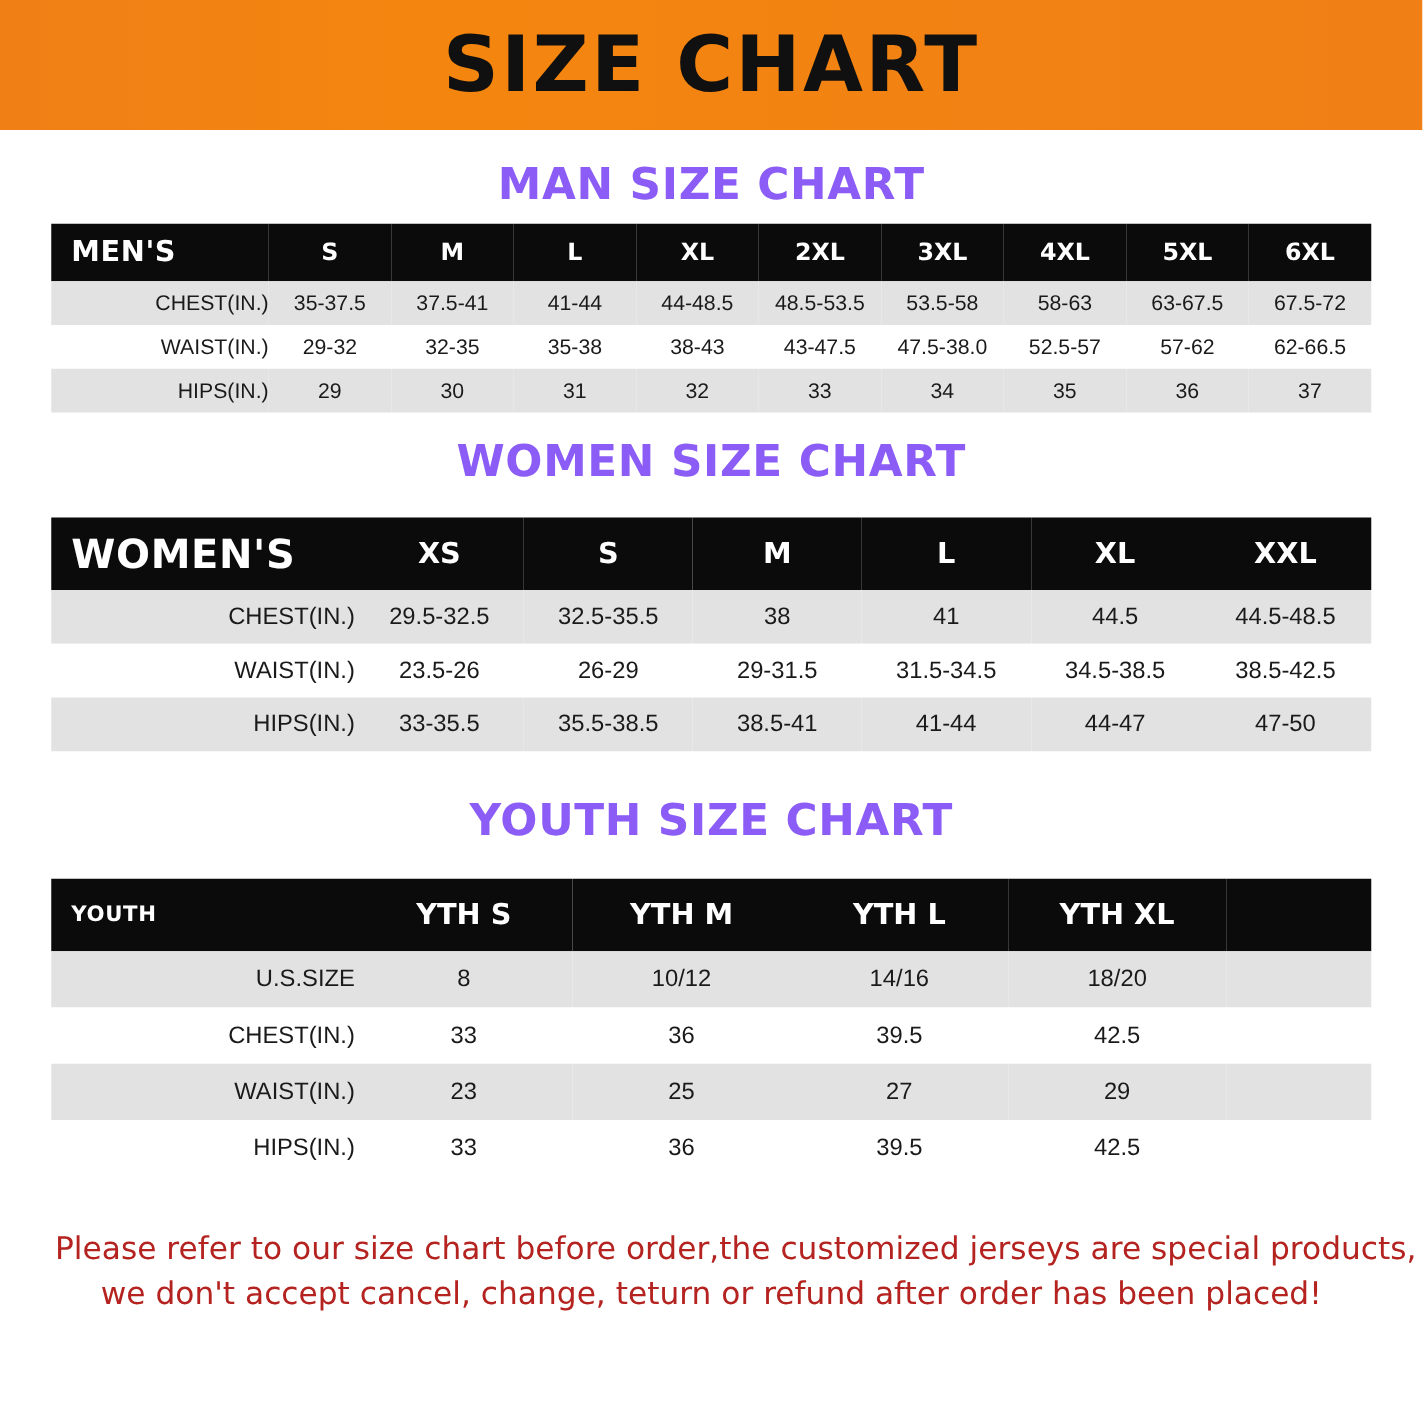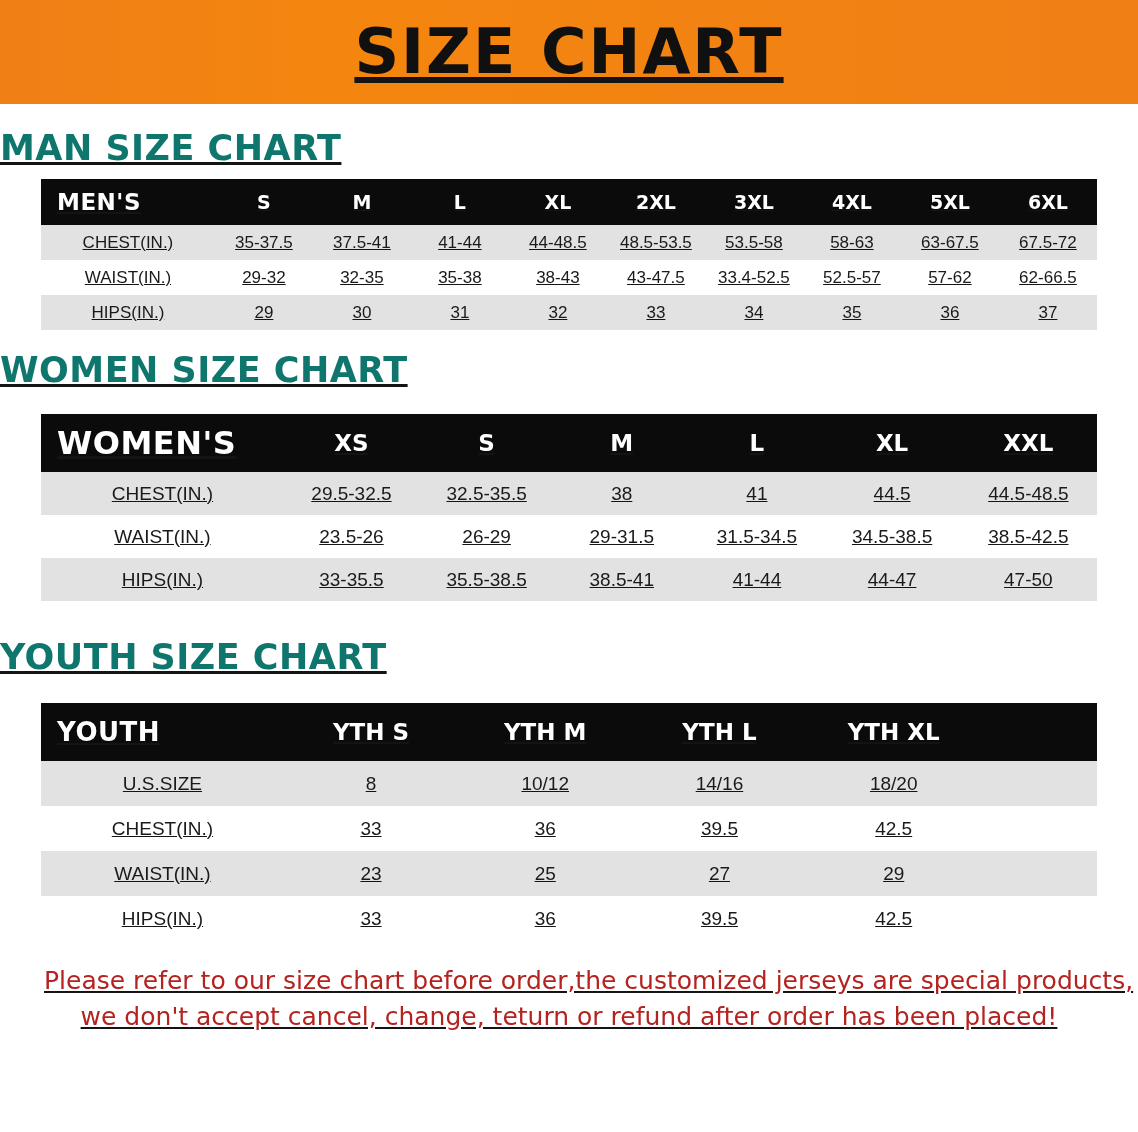--- a/index.html
+++ b/index.html
@@ -12,21 +12,20 @@
     background: #ffffff;
     font-family: "Liberation Sans", sans-serif;
     color: #141414;
     overflow: hidden;
   }
   .page {
     position: relative;
     width: 1138px;
     height: 1132px;
     box-sizing: border-box;
-    text-decoration: underline;
   }
 
   
   .banner {
     width: 100%;
     height: 104px;
     background: linear-gradient(90deg, #f07f16 0%, #f4860f 30%, #f07f16 100%);
     display: flex;
     align-items: center;
     justify-content: center;
@@ -36,25 +35,26 @@
     font-weight: 700;
     font-size: 62px;
     letter-spacing: 2px;
     color: #101010;
     line-height: 1;
     text-align: center;
   }
 
   
   .section-title {
+    text-align: center;
     font-family: "DejaVu Sans", sans-serif;
     font-weight: 700;
     font-size: 35px;
     letter-spacing: 0.5px;
-    color: #0f766e;
+    color: #8b5cf6;
   }
   .sec-man-title   { margin-top: 24px; }
   .sec-women-title { margin-top: 20px; }
   .sec-youth-title { margin-top: 36px; }
 
   
   .table-wrap {
     margin: 0 auto;
     width: 1056px;
   }
@@ -79,44 +79,44 @@
     text-align: left;
     padding-left: 16px;
   }
   tbody td {
     text-align: center;
     color: #1a1a1a;
     padding: 0;
     font-family: "Liberation Sans", sans-serif;
   }
   tbody td.rowlabel {
-    text-align: center;
+    text-align: right;
   }
   tbody tr.shade td { background: #e2e2e2; }
   tbody tr.plain td { background: #ffffff; }
 
   
   .t-man thead th { height: 46px; font-size: 19px; }
   .t-man thead th.rowlabel { font-size: 23px; letter-spacing: 0.5px; }
   .t-man tbody td { height: 35px; font-size: 17px; }
   .t-man tbody td.rowlabel { font-size: 17px; }
 
   
   .t-women thead th { height: 58px; font-size: 23px; }
   .t-women thead th.rowlabel { font-size: 32px; letter-spacing: 0.5px; }
   .t-women tbody td { height: 43px; font-size: 19px; }
 
   
   .t-youth thead th { height: 58px; font-size: 23px; }
-  .t-youth thead th.rowlabel { font-size: 26px; letter-spacing: 0.5px; }
+  .t-youth thead th.rowlabel { font-size: 17px; letter-spacing: 0.5px; }
   .t-youth tbody td { height: 45px; font-size: 19px; }
 
   
   .note {
-    margin: 22px auto 0 auto;
+    margin: 40px auto 0 auto;
     width: 1050px;
     text-align: center;
     color: #b4231f;
     font-family: "DejaVu Sans", sans-serif;
     font-size: 25px;
     line-height: 1.42;
   }
   .note div { white-space: nowrap; }
 </style>
 </head>
@@ -171,21 +171,21 @@
           <td>63-67.5</td>
           <td>67.5-72</td>
         </tr>
         <tr class="plain">
           <td class="rowlabel">WAIST(IN.)</td>
           <td>29-32</td>
           <td>32-35</td>
           <td>35-38</td>
           <td>38-43</td>
           <td>43-47.5</td>
-          <td>33.4-52.5</td>
+          <td>47.5-38.0</td>
           <td>52.5-57</td>
           <td>57-62</td>
           <td>62-66.5</td>
         </tr>
         <tr class="shade">
           <td class="rowlabel">HIPS(IN.)</td>
           <td>29</td>
           <td>30</td>
           <td>31</td>
           <td>32</td>

